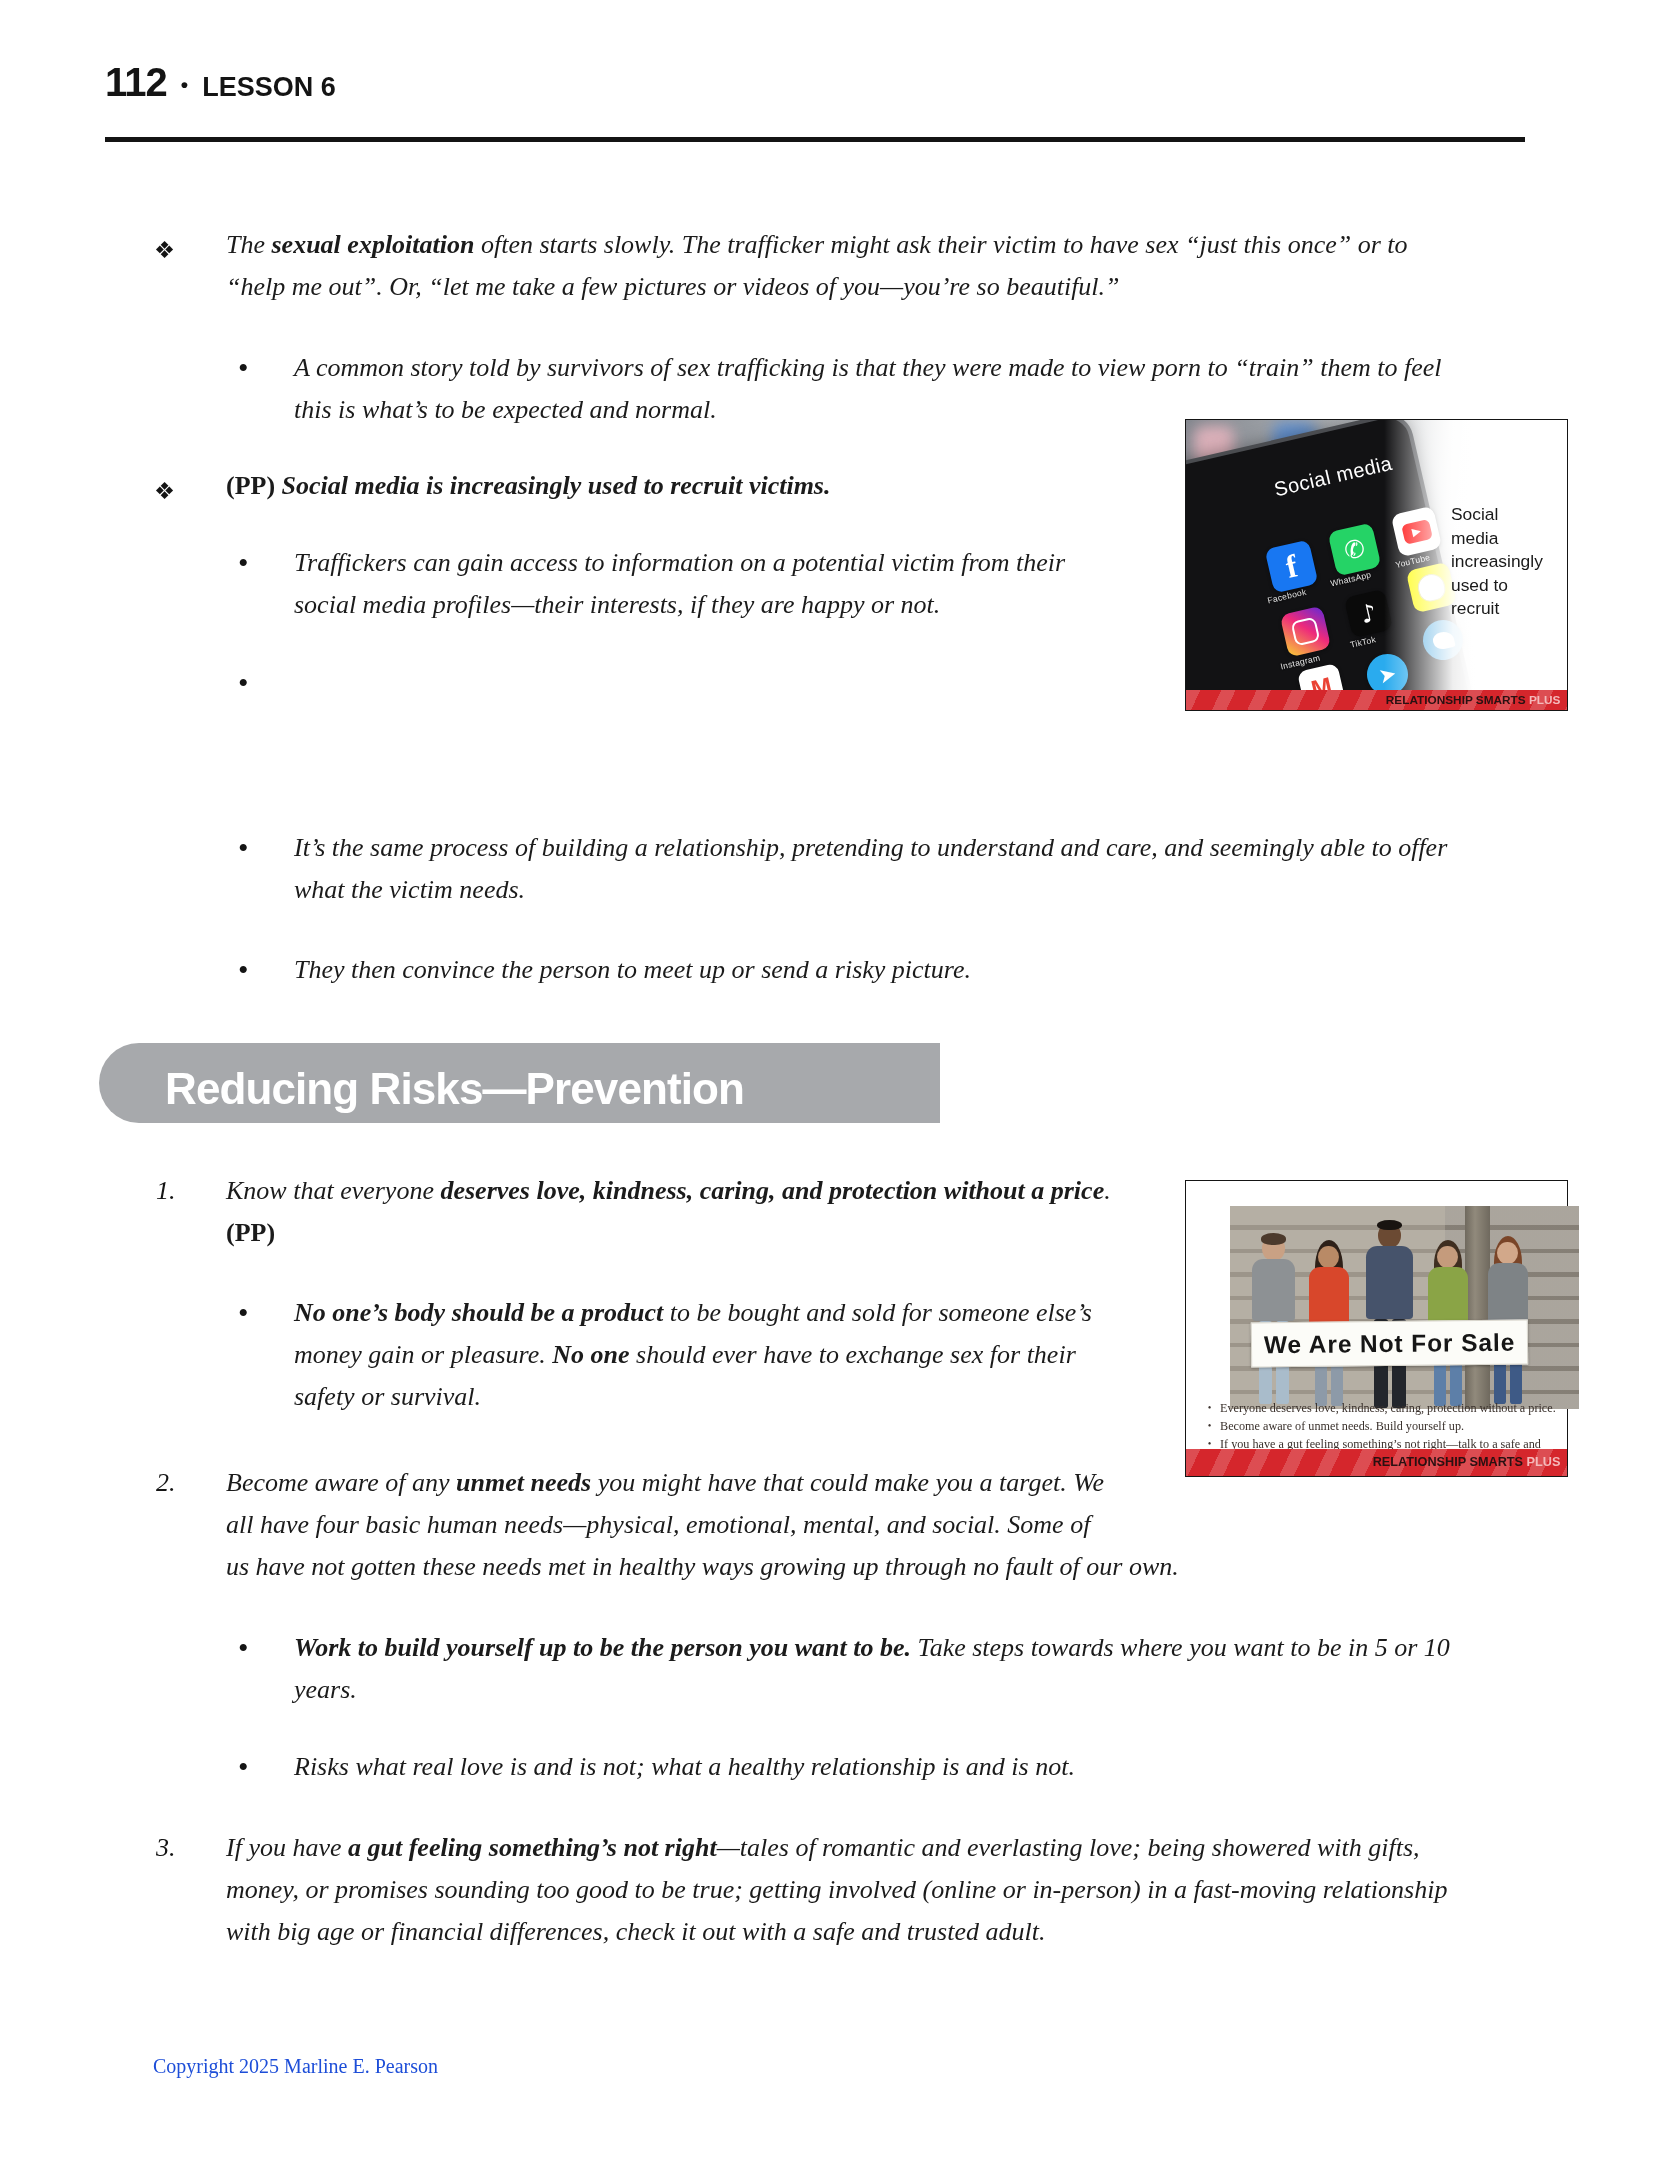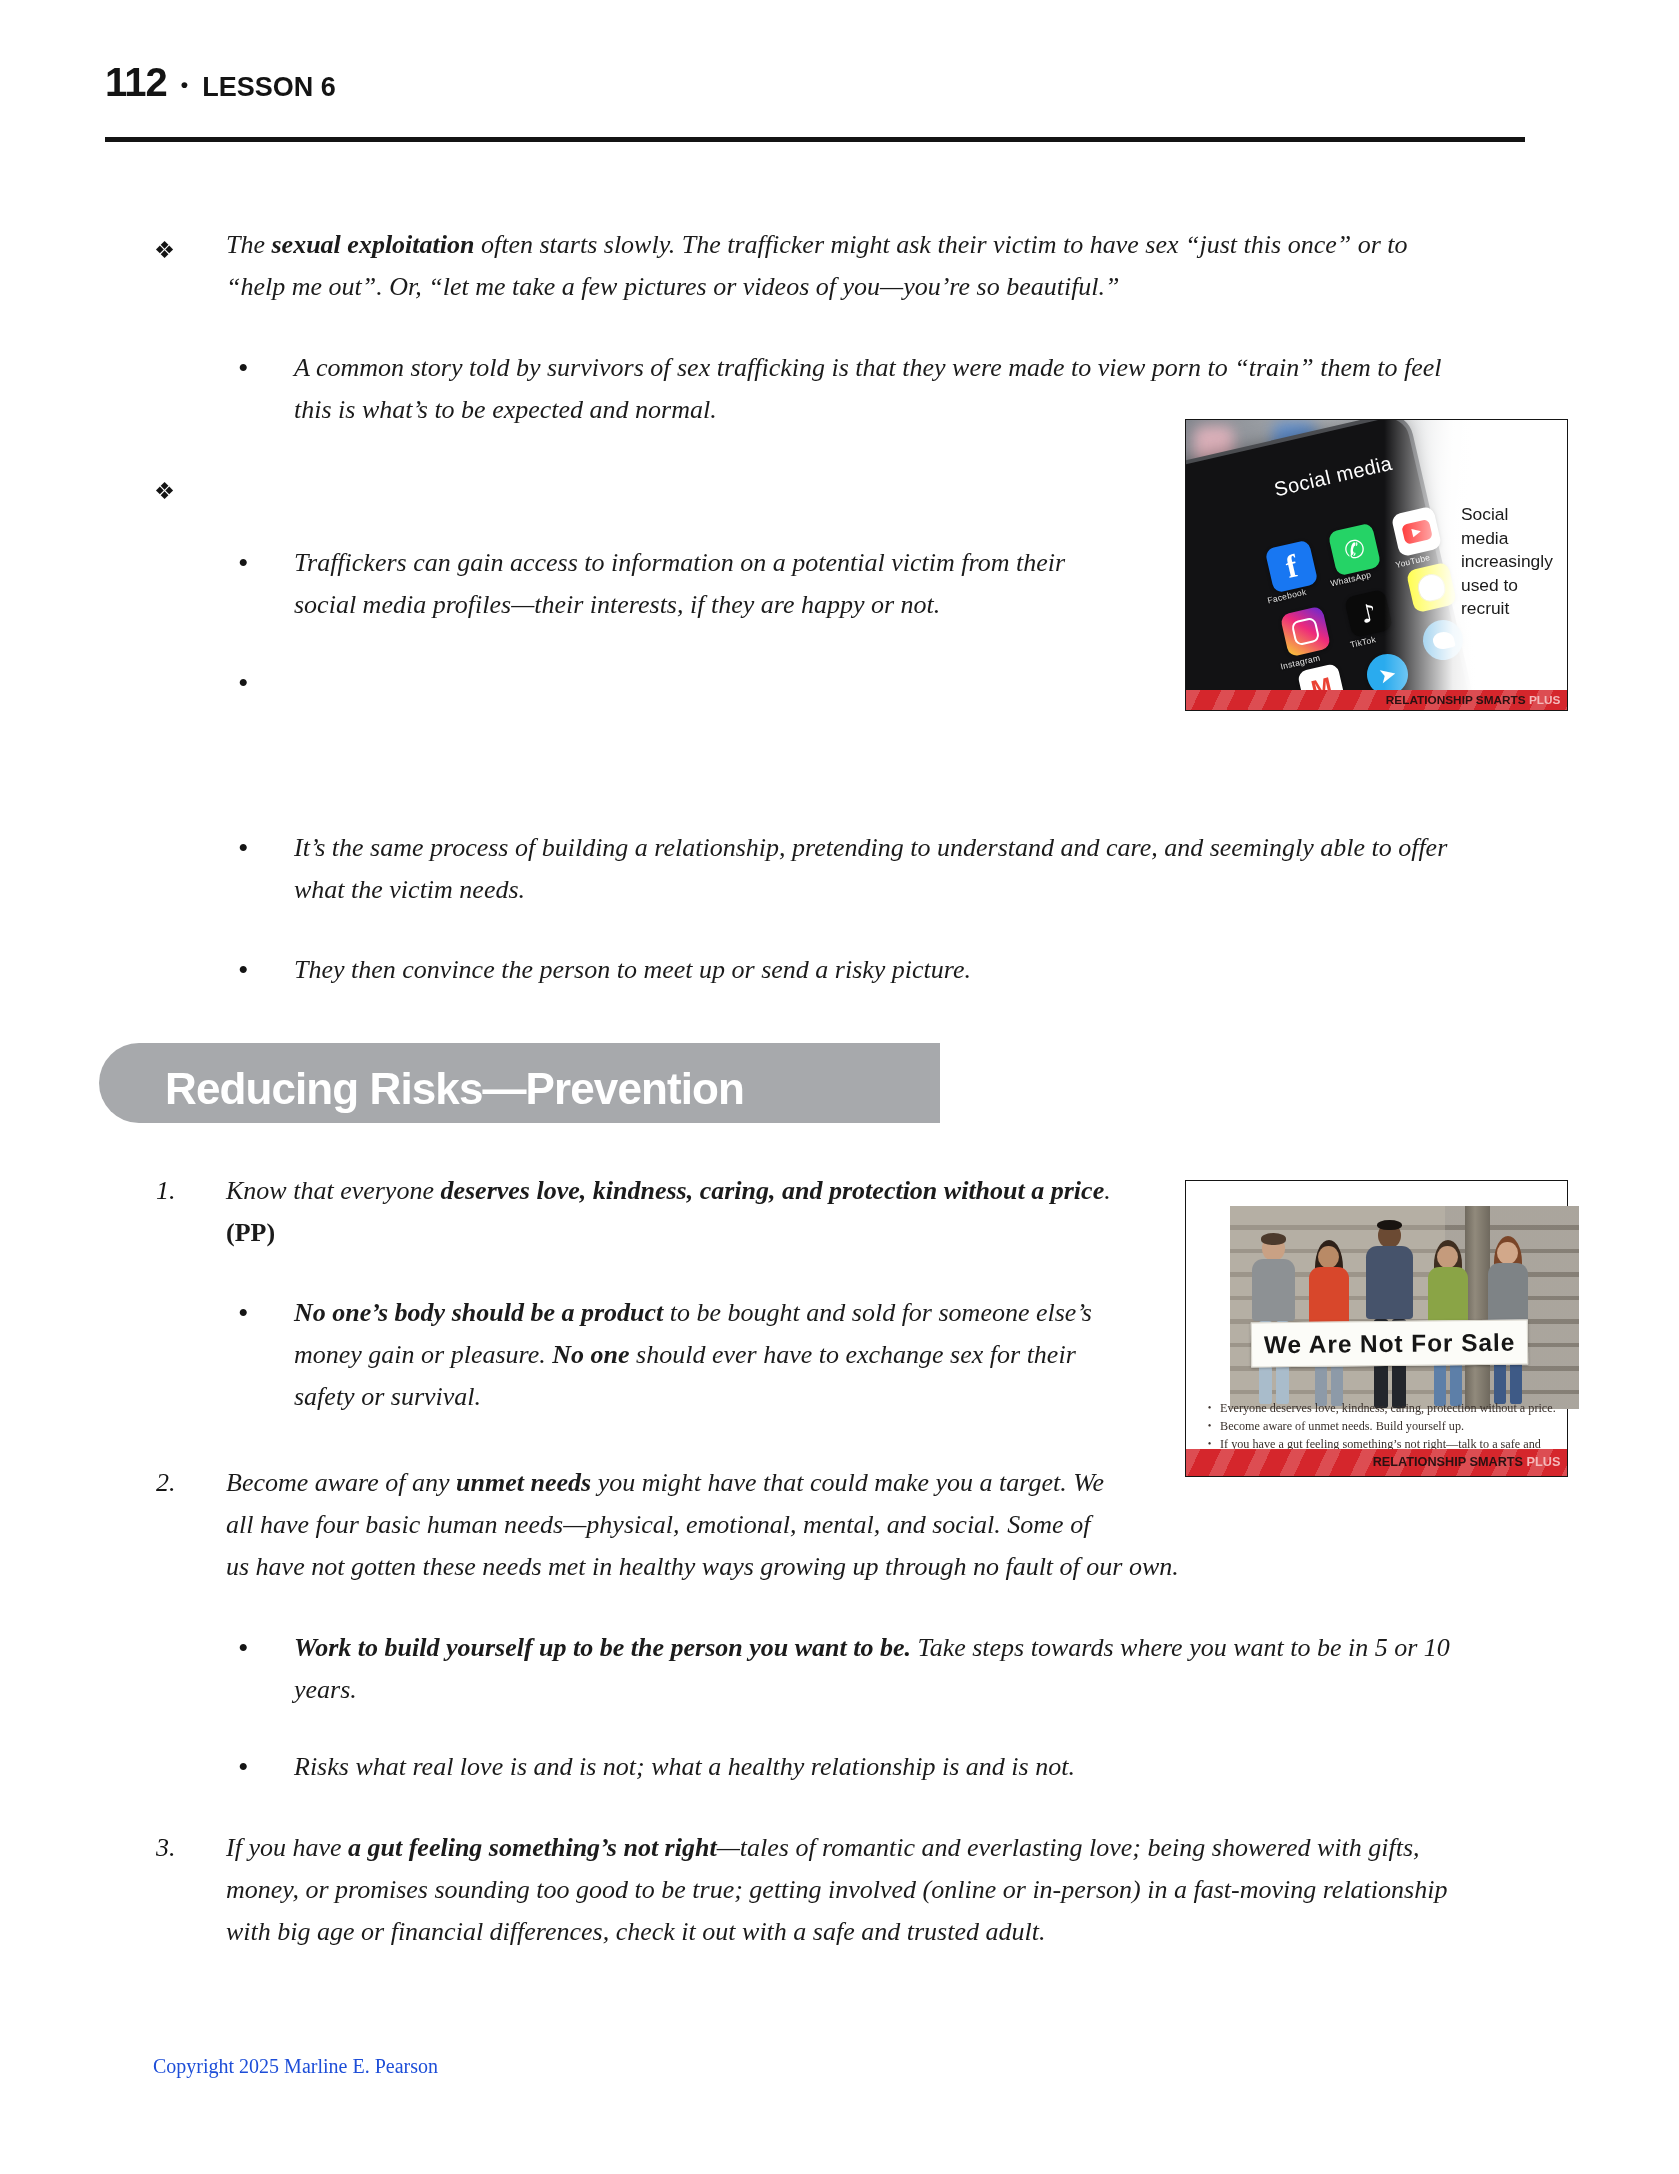--- a/index.html
+++ b/index.html
@@ -43,21 +43,21 @@
   .blob{position:absolute; filter:blur(6.6px); border-radius:9.4px; opacity:.85;}
   .phone{position:absolute; left:-58px; top:21px; width:311px; height:311px; transform:rotate(-13deg);
          background:#121214; border:4.7px solid #4a4c50; border-radius:26px; box-shadow:0 0 17px rgba(0,0,0,.35);}
   .phlabel{position:absolute; left:87px; top:45px; transform:rotate(-13deg); color:#fff;
            font-family:"Liberation Sans",sans-serif; font-size:20px; letter-spacing:0.5px;}
   .app{position:absolute; transform:rotate(-13deg); border-radius:9.4px; display:flex; align-items:center; justify-content:center;
        font-family:"DejaVu Sans",sans-serif; box-shadow:0 0.9px 3.8px rgba(0,0,0,.4);}
   .applabel{position:absolute; transform:rotate(-13deg); color:#e8e8e8; font-family:"Liberation Sans",sans-serif;
             font-size:8.5px; letter-spacing:0.3px; text-shadow:0 0 1.9px #000;}
   .fade{position:absolute; inset:0; background:linear-gradient(90deg,rgba(255,255,255,0) 52%,rgba(255,255,255,.93) 70%,#ffffff 76%);}
-  .caption{position:absolute; right:8px; top:83px; width:98px; font-family:"Liberation Sans",sans-serif;
+  .caption{position:absolute; right:18px; top:83px; width:98px; font-family:"Liberation Sans",sans-serif;
            font-style:normal; font-size:17.4px; line-height:23.5px; color:#1a1a1a;margin-left:28px;}
   .redbar{position:absolute; left:0; right:0; bottom:0; background:#d5262c; overflow:hidden;
           font-family:"Liberation Sans",sans-serif; font-style:normal;}
   .redbar .tex{position:absolute; inset:0;
      background:repeating-linear-gradient(115deg, rgba(255,255,255,.18) 0 13px, rgba(0,0,0,0) 13px 32px);}
   .brand{position:absolute; right:6.6px; top:0; font-weight:bold; white-space:nowrap;}
   .brandL{color:#2a1112;}
   .brandR{color:#f4b9ba;}
   .img1 .redbar{height:20px;}
   .img1 .brand{font-size:11.8px; line-height:20px;}
@@ -103,20 +103,21 @@
     <span><span>The </span><span class="b">sexual exploitation</span><span> often starts slowly. The trafficker might ask their victim to have sex “just this once” or to “help me out”. Or, “let me take a few pictures or videos of you—you’re so beautiful.”</span></span>
   </div>
 
   <div class="blk" style="left:294px; top:347px; width:1179px;">
     <span class="marker dot">•</span>
     <span><span>A common story told by survivors of sex trafficking is that they were made to view porn to “train” them to feel this is what’s to be expected and normal.</span></span>
   </div>
 
   <div class="blk" style="left:226px; top:465px; width:942px;">
     <span class="marker diamond">❖</span>
+    <span><span class="b r">(PP) </span><span class="b">Social media is increasingly used to recruit victims.</span></span>
   </div>
 
   <div class="blk" style="left:294px; top:542px; width:831px;">
     <span class="marker dot">•</span>
     <span><span>Traffickers can gain access to information on a potential victim from their social media profiles—their interests, if they are happy or not.</span></span>
   </div>
 
   <div class="blk" style="left:294px; top:662px; width:1179px;">
     <span class="marker dot">•</span>
     <span class="wrapR" style="width:352px;height:87px;"></span>

